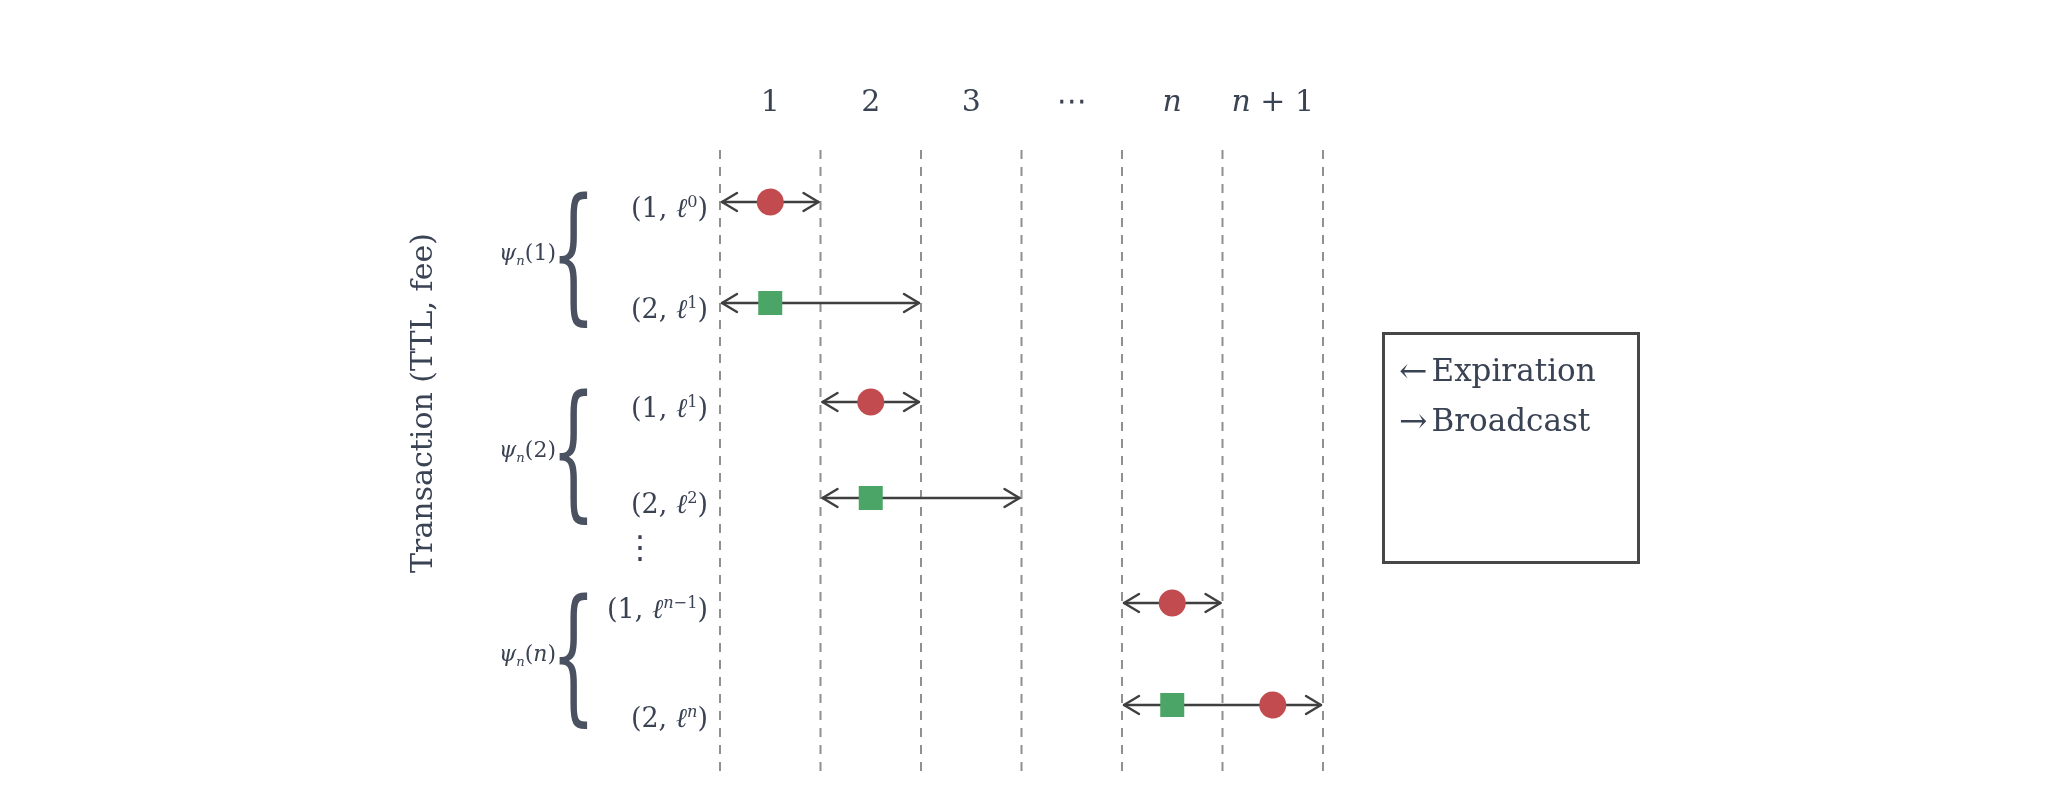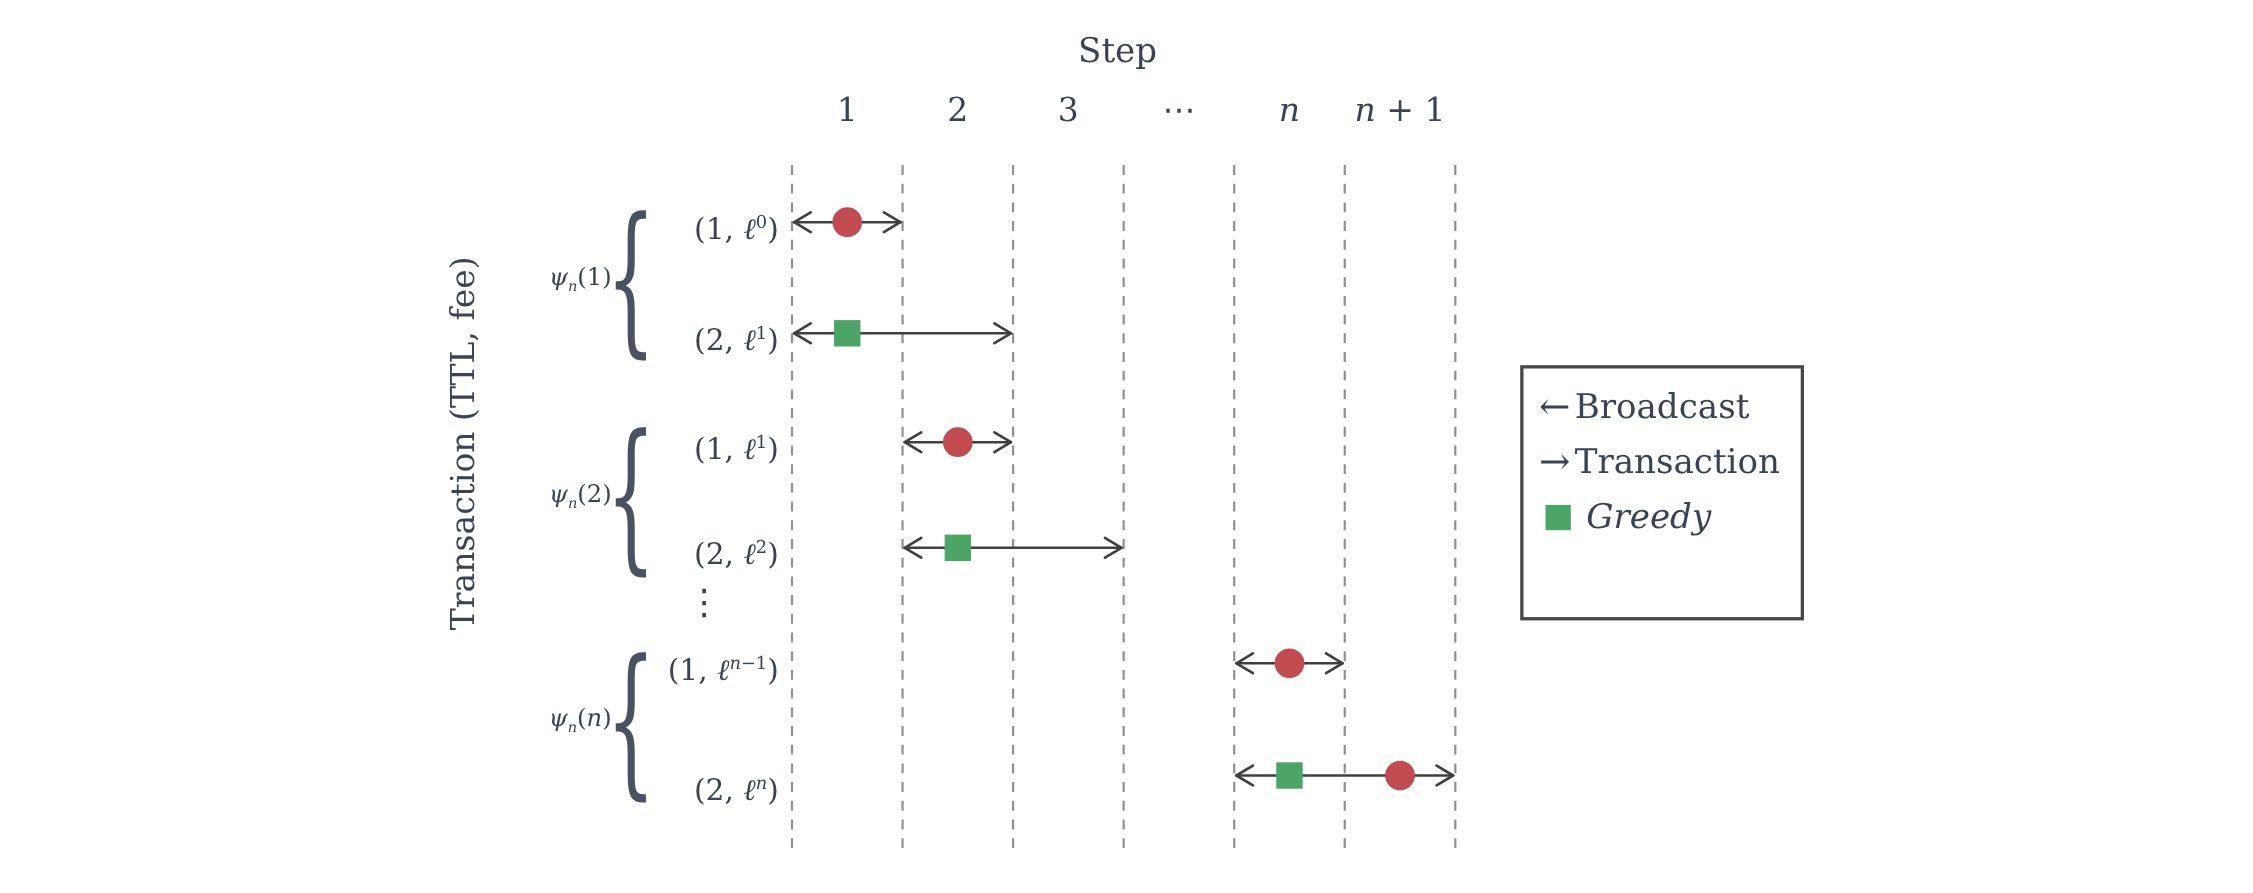--- a/index.html
+++ b/index.html
@@ -60,21 +60,20 @@
       <polyline points="1139,594 1124,603 1139,612" stroke="#3f3f3f" stroke-width="2.4" fill="none" stroke-linecap="round" stroke-linejoin="round"></polyline>
       <polyline points="1205.5,594 1220.5,603 1205.5,612" stroke="#3f3f3f" stroke-width="2.4" fill="none" stroke-linecap="round" stroke-linejoin="round"></polyline>
       <circle cx="1172.25" cy="603" r="13.5" fill="#c14b4e"></circle>
       <line x1="1124" y1="705" x2="1321" y2="705" stroke="#3f3f3f" stroke-width="2.4" fill="none" stroke-linecap="round" stroke-linejoin="round"></line>
       <polyline points="1139,696 1124,705 1139,714" stroke="#3f3f3f" stroke-width="2.4" fill="none" stroke-linecap="round" stroke-linejoin="round"></polyline>
       <polyline points="1306,696 1321,705 1306,714" stroke="#3f3f3f" stroke-width="2.4" fill="none" stroke-linecap="round" stroke-linejoin="round"></polyline>
       <rect x="1160.25" y="693" width="24" height="24" fill="#4ba566"></rect>
       <circle cx="1272.75" cy="705" r="13.5" fill="#c14b4e"></circle>
     </svg>
 
-  <div class="abs step-title">Step</div>
 
   <div class="abs ylabel">Transaction (TTL, fee)</div>
 
   <div id="col-labels">
       <div class="abs col-label" style="left: 700.25px; top: 82px;"><span>1</span></div>
       <div class="abs col-label" style="left: 800.75px; top: 82px;"><span>2</span></div>
       <div class="abs col-label" style="left: 901.25px; top: 82px;"><span>3</span></div>
       <div class="abs col-label" style="left: 1001.75px; top: 82px;"><span>⋯</span></div>
       <div class="abs col-label" style="left: 1102.25px; top: 82px;"><span class="mi">n</span></div>
       <div class="abs col-label" style="left: 1202.75px; top: 82px;"><span class="mi">n</span><span> + 1</span></div>
@@ -94,25 +93,21 @@
       <div class="abs brace" style="left: 530px; top: 366px;">{</div>
       <div class="abs group-label" style="left: 356px; top: 634px; text-align: right;"><span class="mi">ψ</span><sub><span class="mi">n</span></sub><span>(</span><span class="mi">n</span><span>)</span></div>
       <div class="abs brace" style="left: 530px; top: 570px;">{</div>
     </div>
 
   <div class="abs vdots">⋮</div>
 
   <div class="abs legend">
     <div class="li">
       <span class="lsym">←</span>
-      <span>Broadcast</span>
+      <span>Expiration</span>
     </div>
     <div class="li">
       <span class="lsym">→</span>
-      <span>Transaction</span>
-    </div>
-    <div class="li">
-      <span class="lsq" style="background: rgb(75, 165, 102);"></span>
-      <span class="italic">Greedy</span>
+      <span>Broadcast</span>
     </div>
   </div>
 
 </div>
 
 </body></html>

